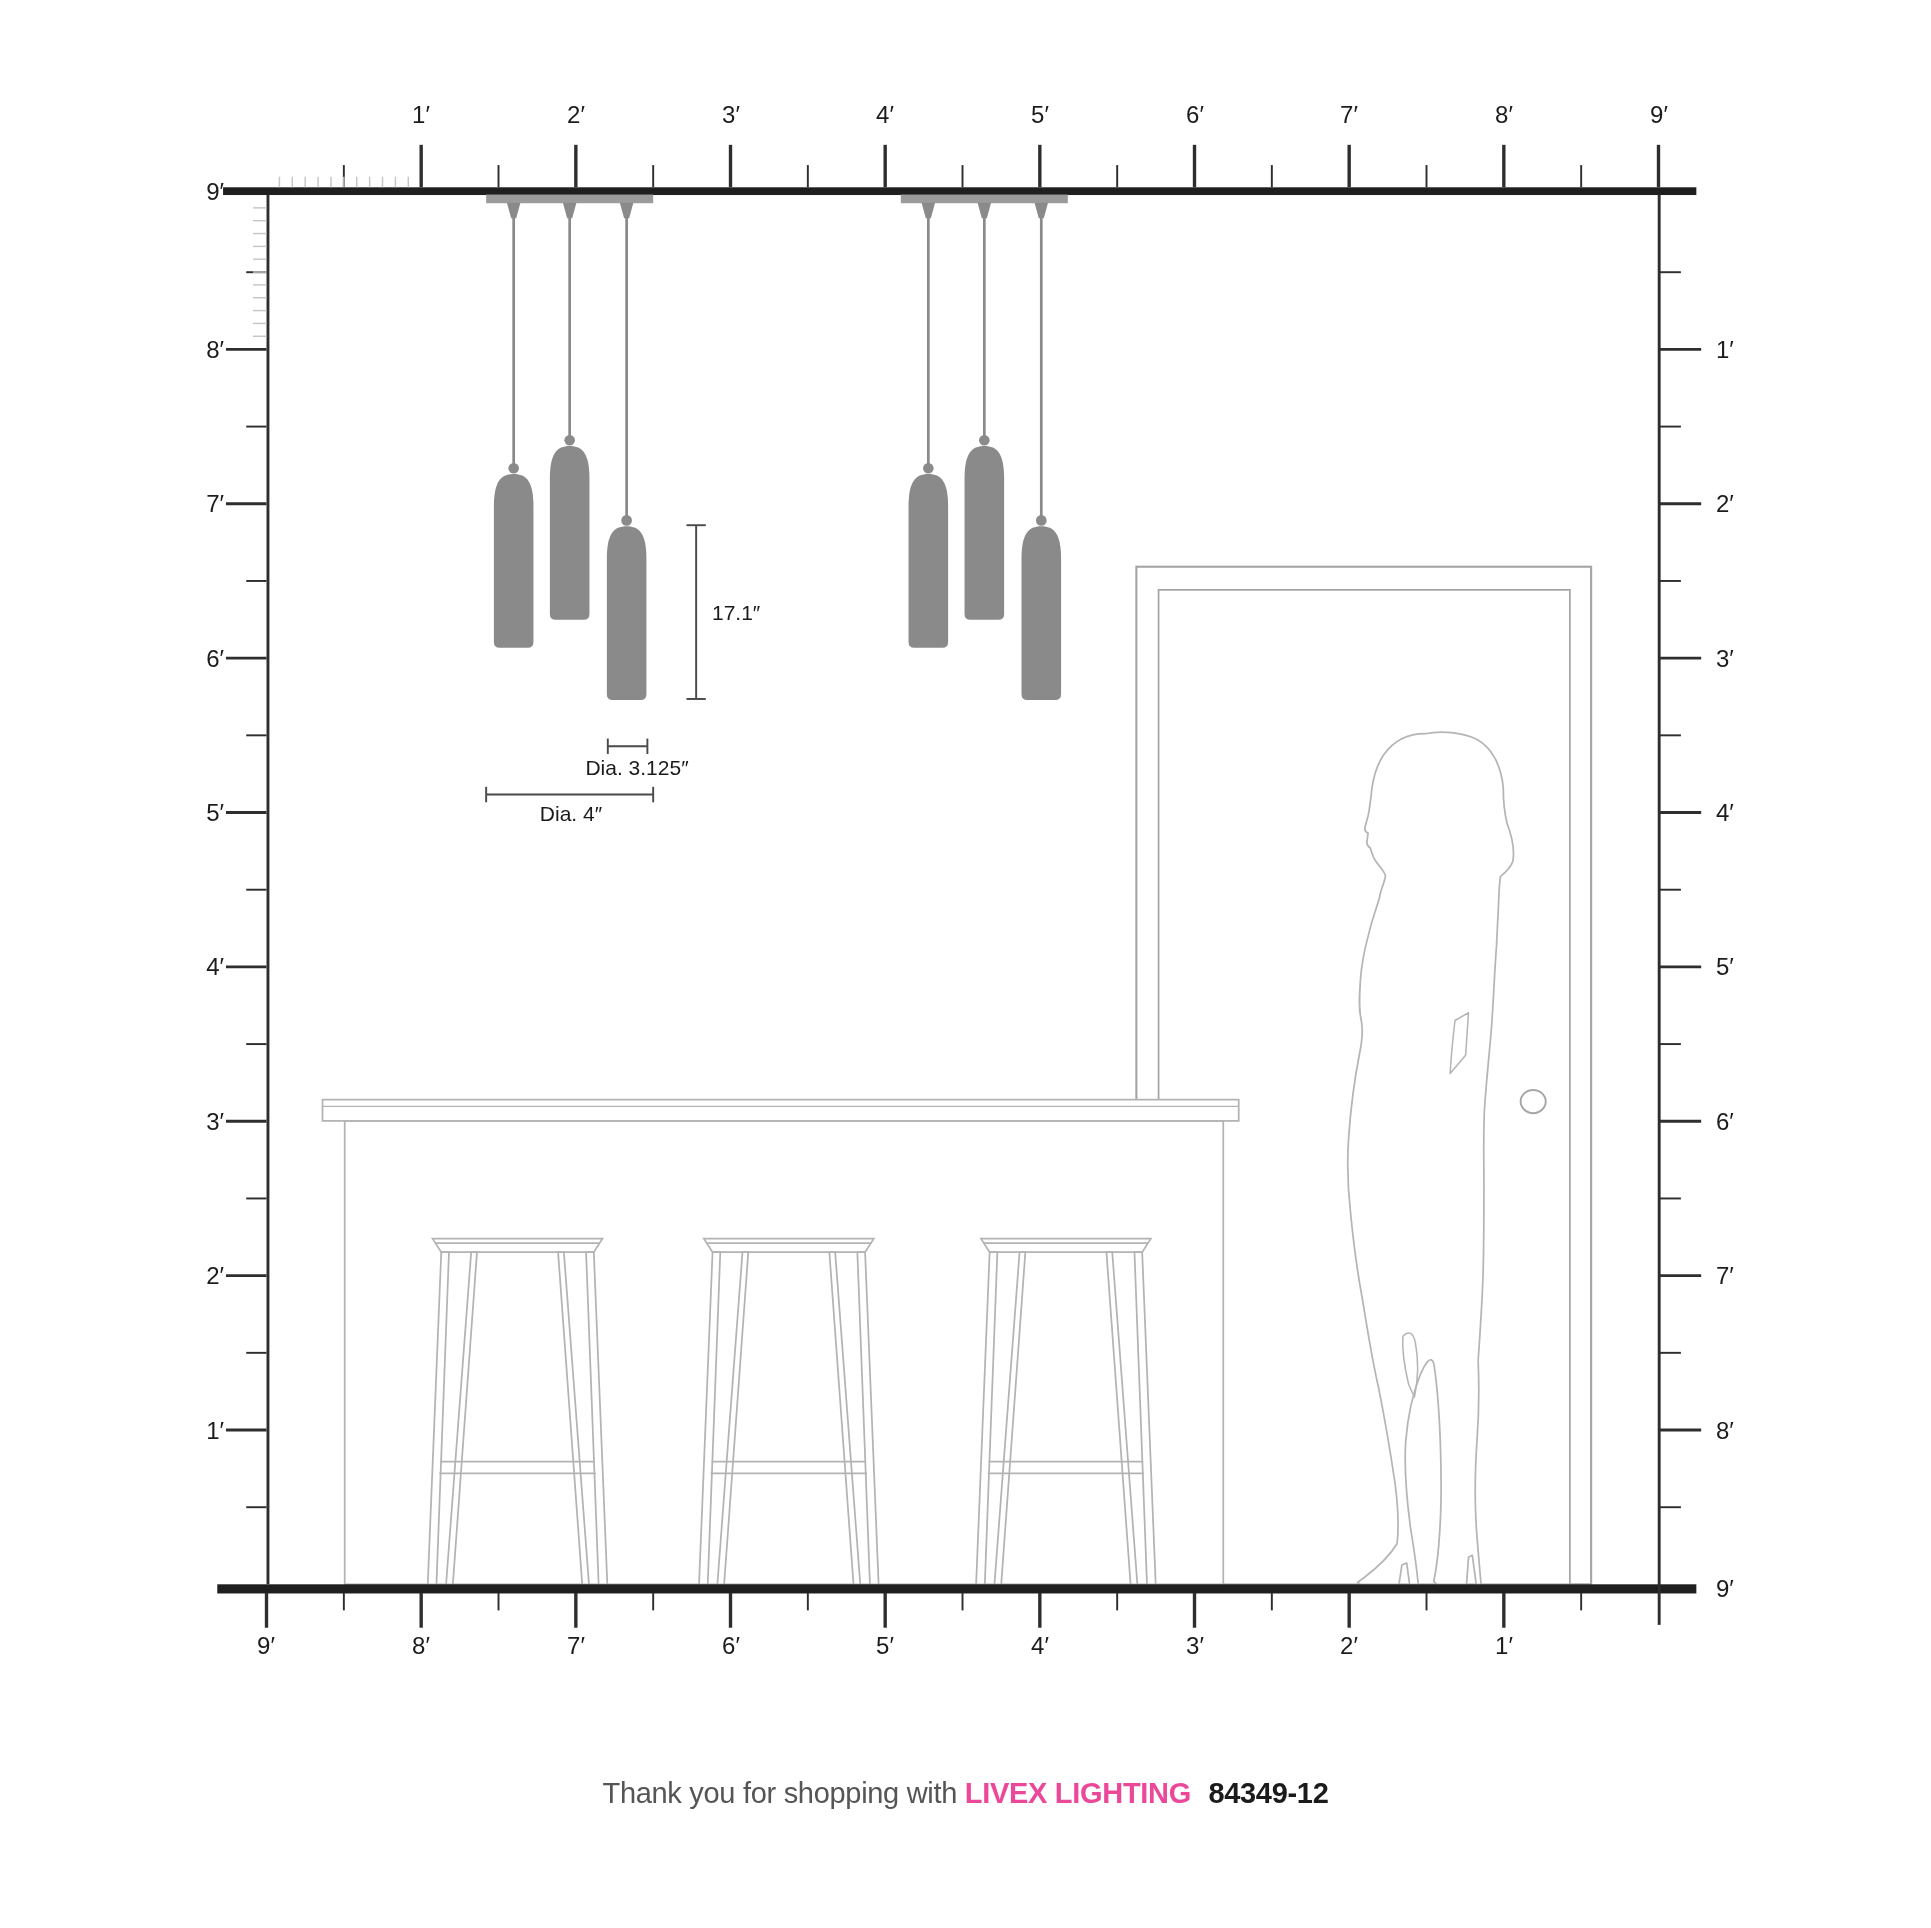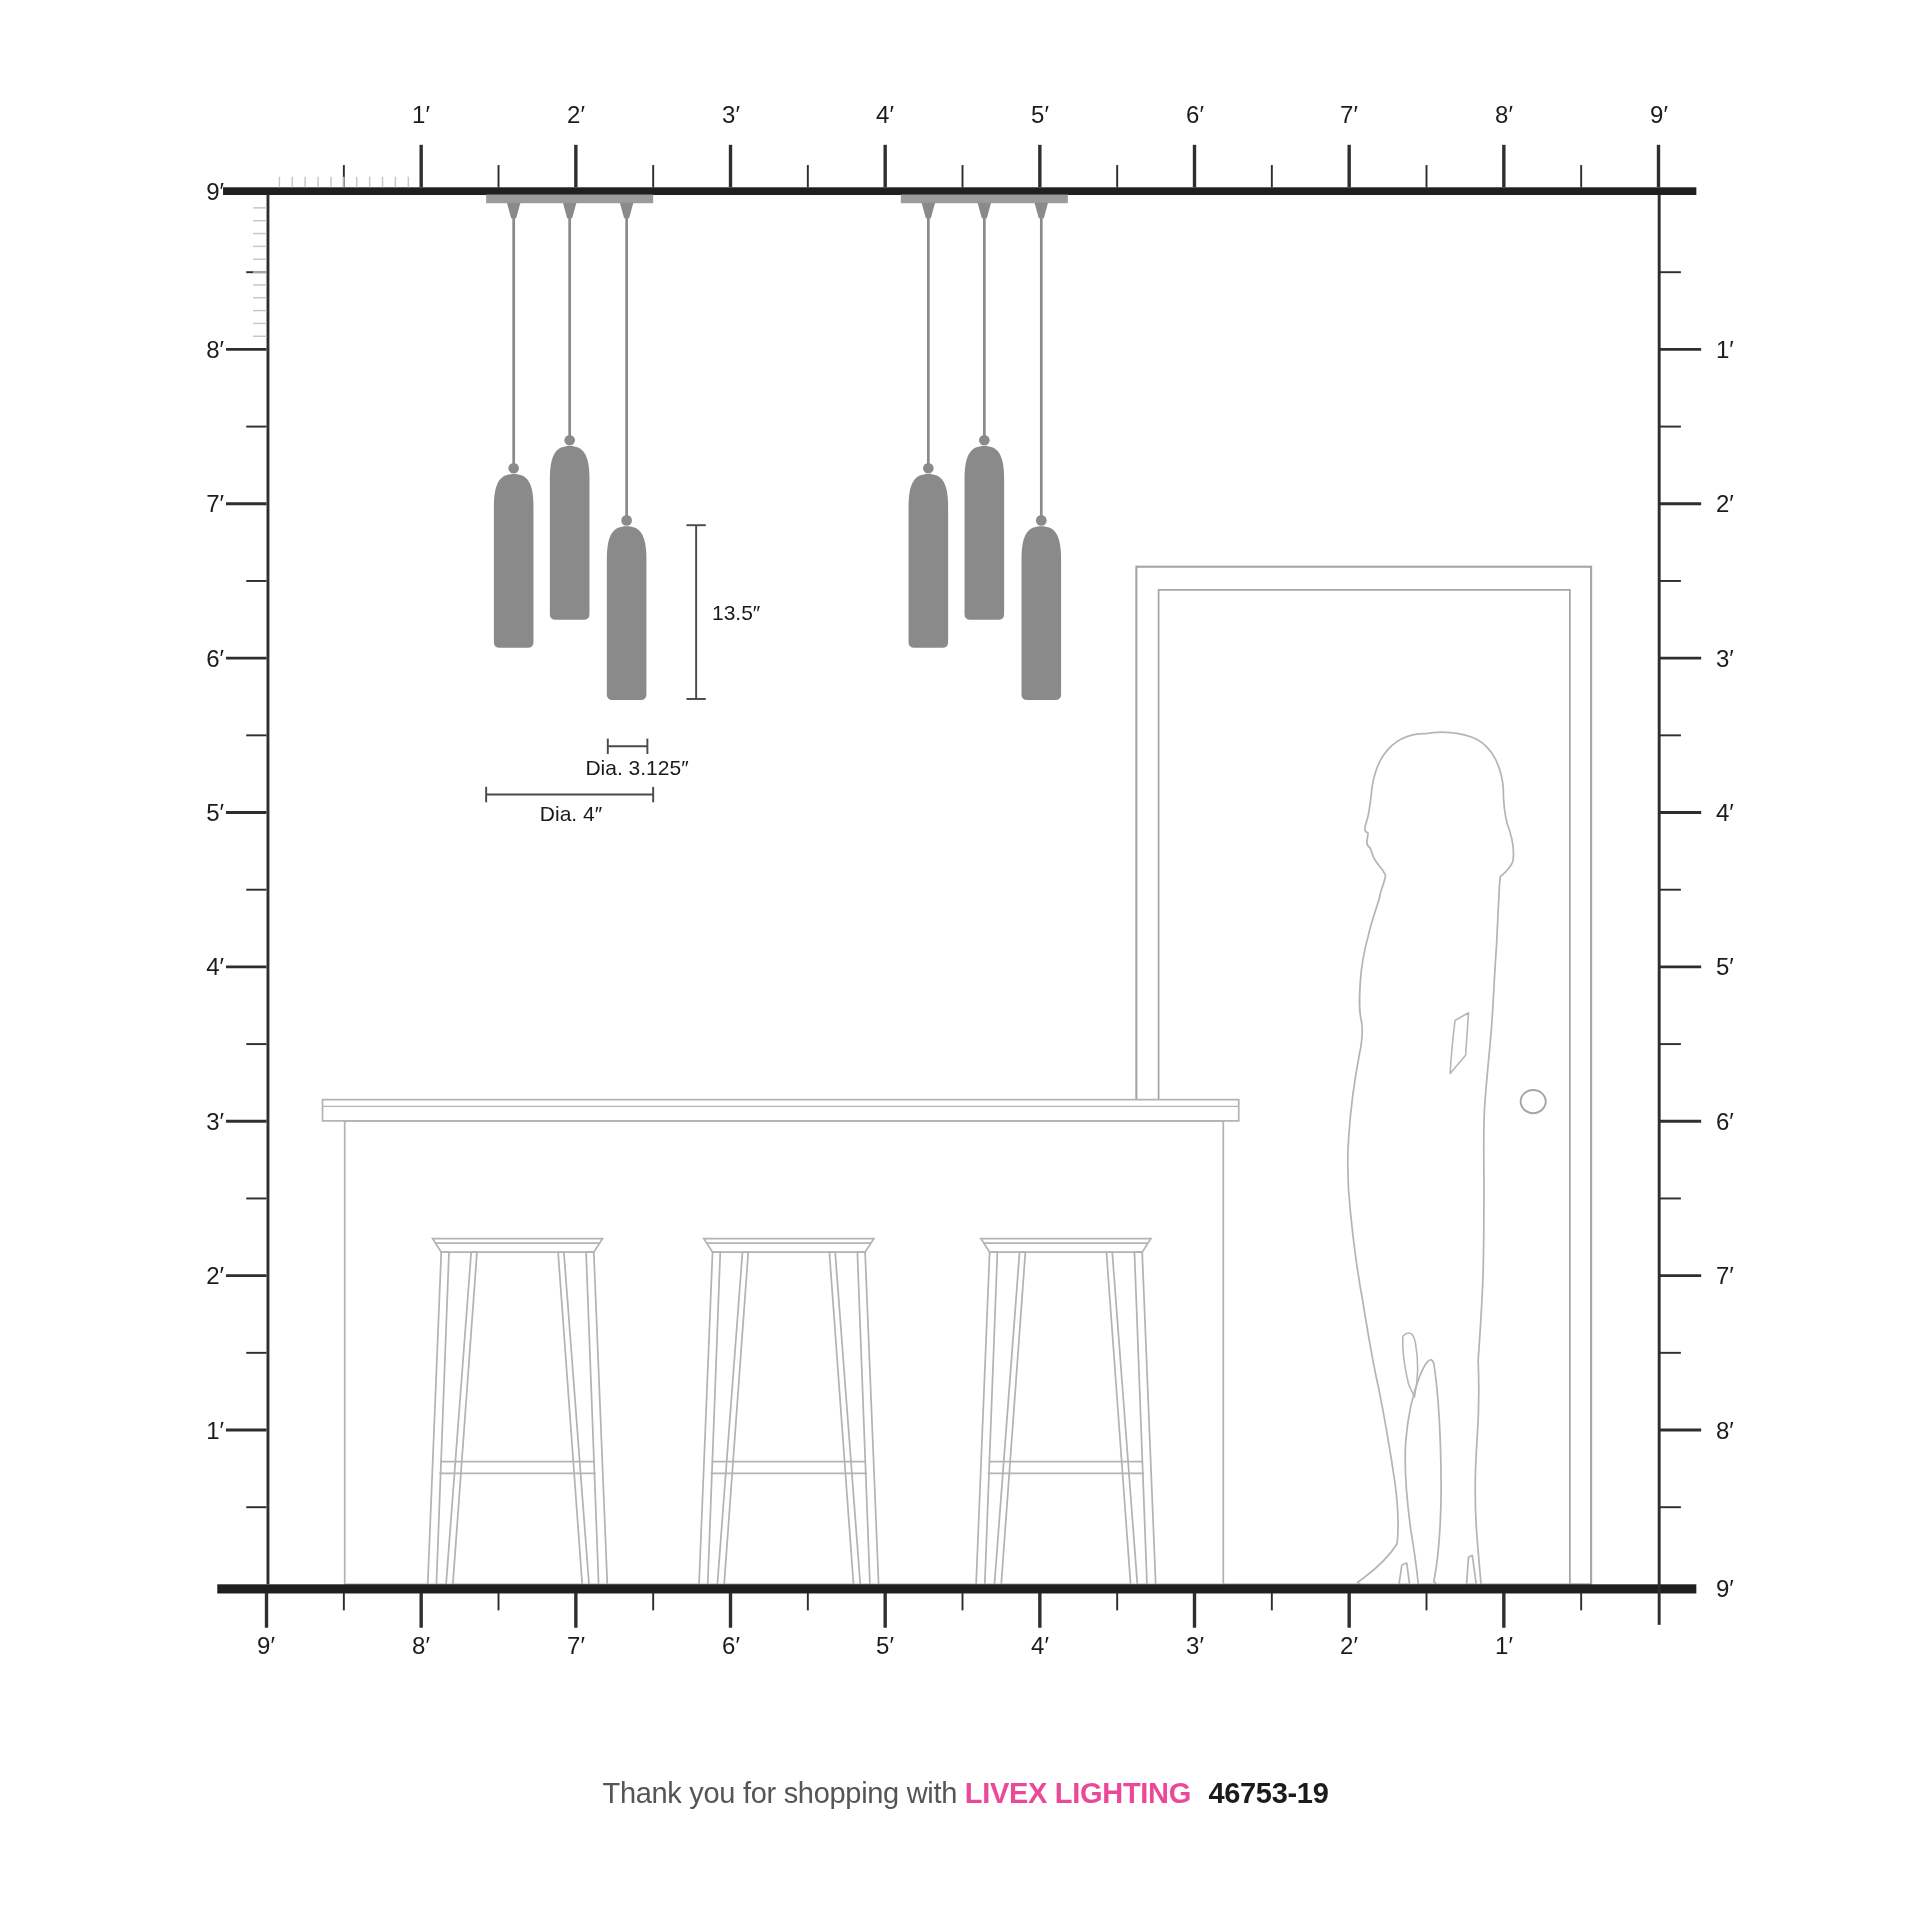--- a/index.html
+++ b/index.html
@@ -313,21 +313,21 @@
       <div class="ruler-label " style="left: 1716px; top: 489px;">2′</div>
       <div class="ruler-label " style="left: 1716px; top: 644px;">3′</div>
       <div class="ruler-label " style="left: 1716px; top: 798px;">4′</div>
       <div class="ruler-label " style="left: 1716px; top: 952px;">5′</div>
       <div class="ruler-label " style="left: 1716px; top: 1107px;">6′</div>
       <div class="ruler-label " style="left: 1716px; top: 1261px;">7′</div>
       <div class="ruler-label " style="left: 1716px; top: 1416px;">8′</div>
       <div class="ruler-label " style="left: 1716px; top: 1574px;">9′</div>
     </div>
 
-  <div class="dim-label" style="left:712px;top:600px;">13.5″</div>
+  <div class="dim-label" style="left:712px;top:600px;">17.1″</div>
   <div class="dim-label center" style="left:637px;top:755px;">Dia. 3.125″</div>
   <div class="dim-label center" style="left:571px;top:801px;">Dia. 4″</div>
 
   <div id="footer">
-    <span>Thank you for shopping with</span><span class="brand">LIVEX LIGHTING</span><span class="model">46753-19</span>
+    <span>Thank you for shopping with</span><span class="brand">LIVEX LIGHTING</span><span class="model">84349-12</span>
   </div>
 </div>
 
 
 </body></html>

